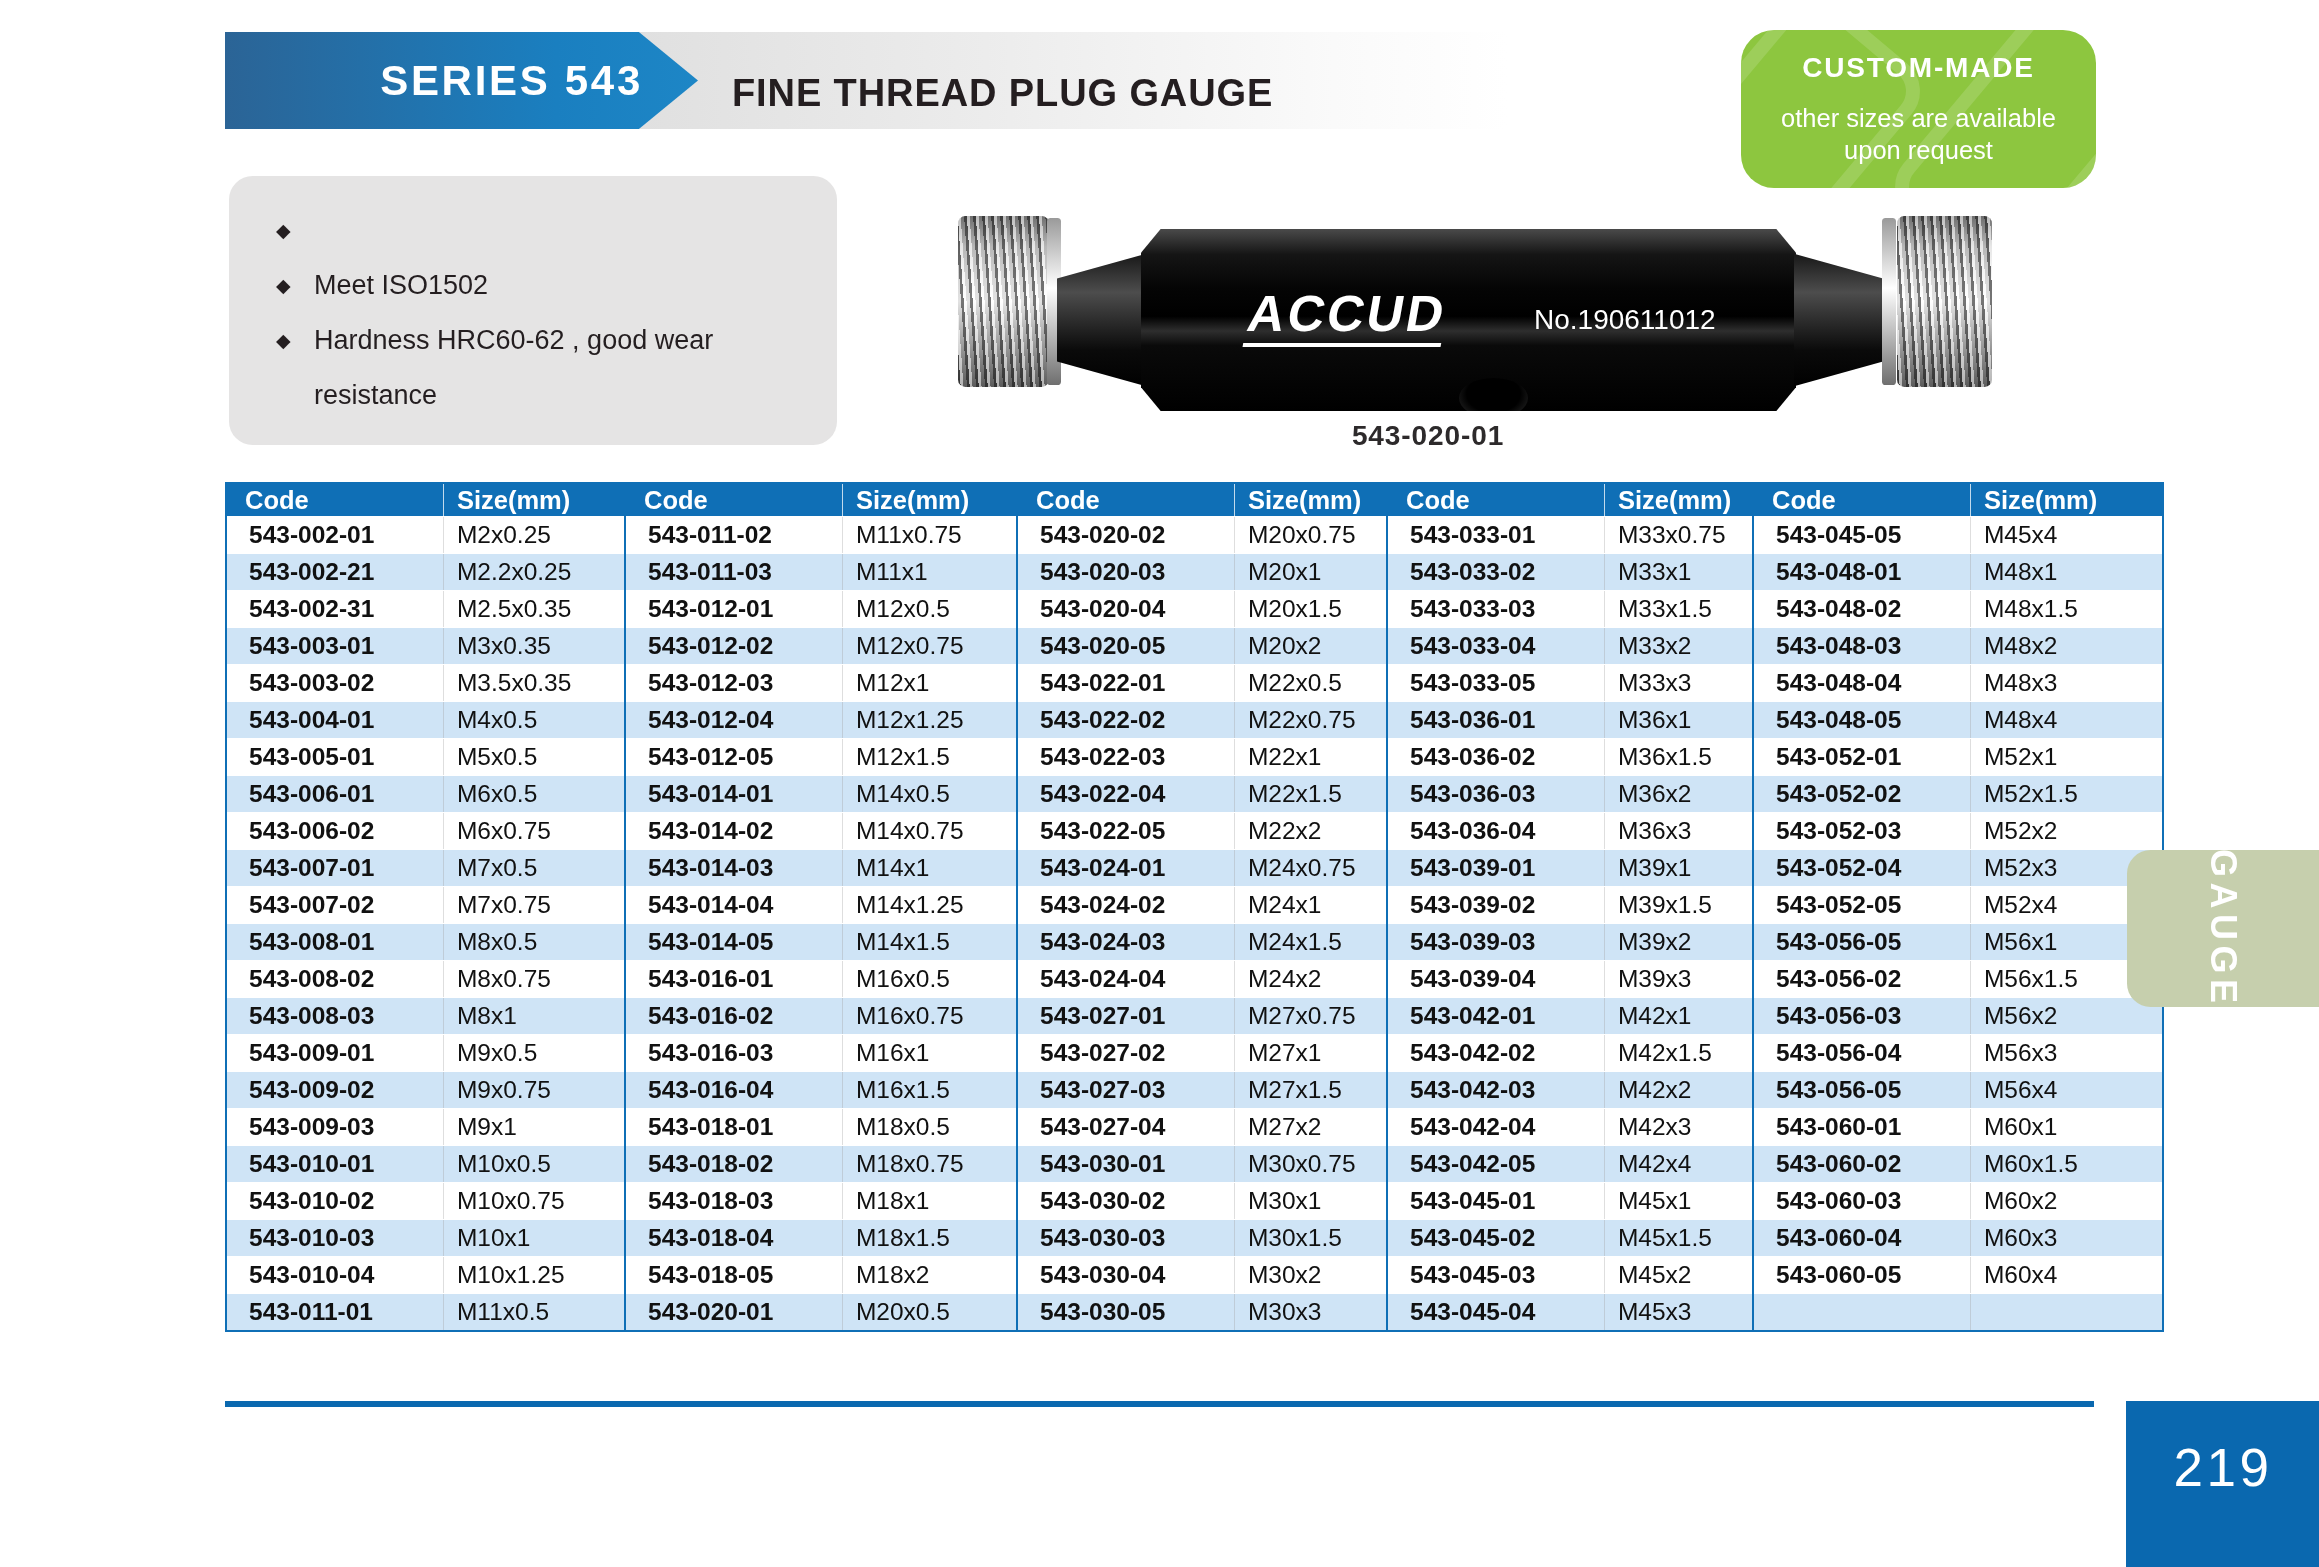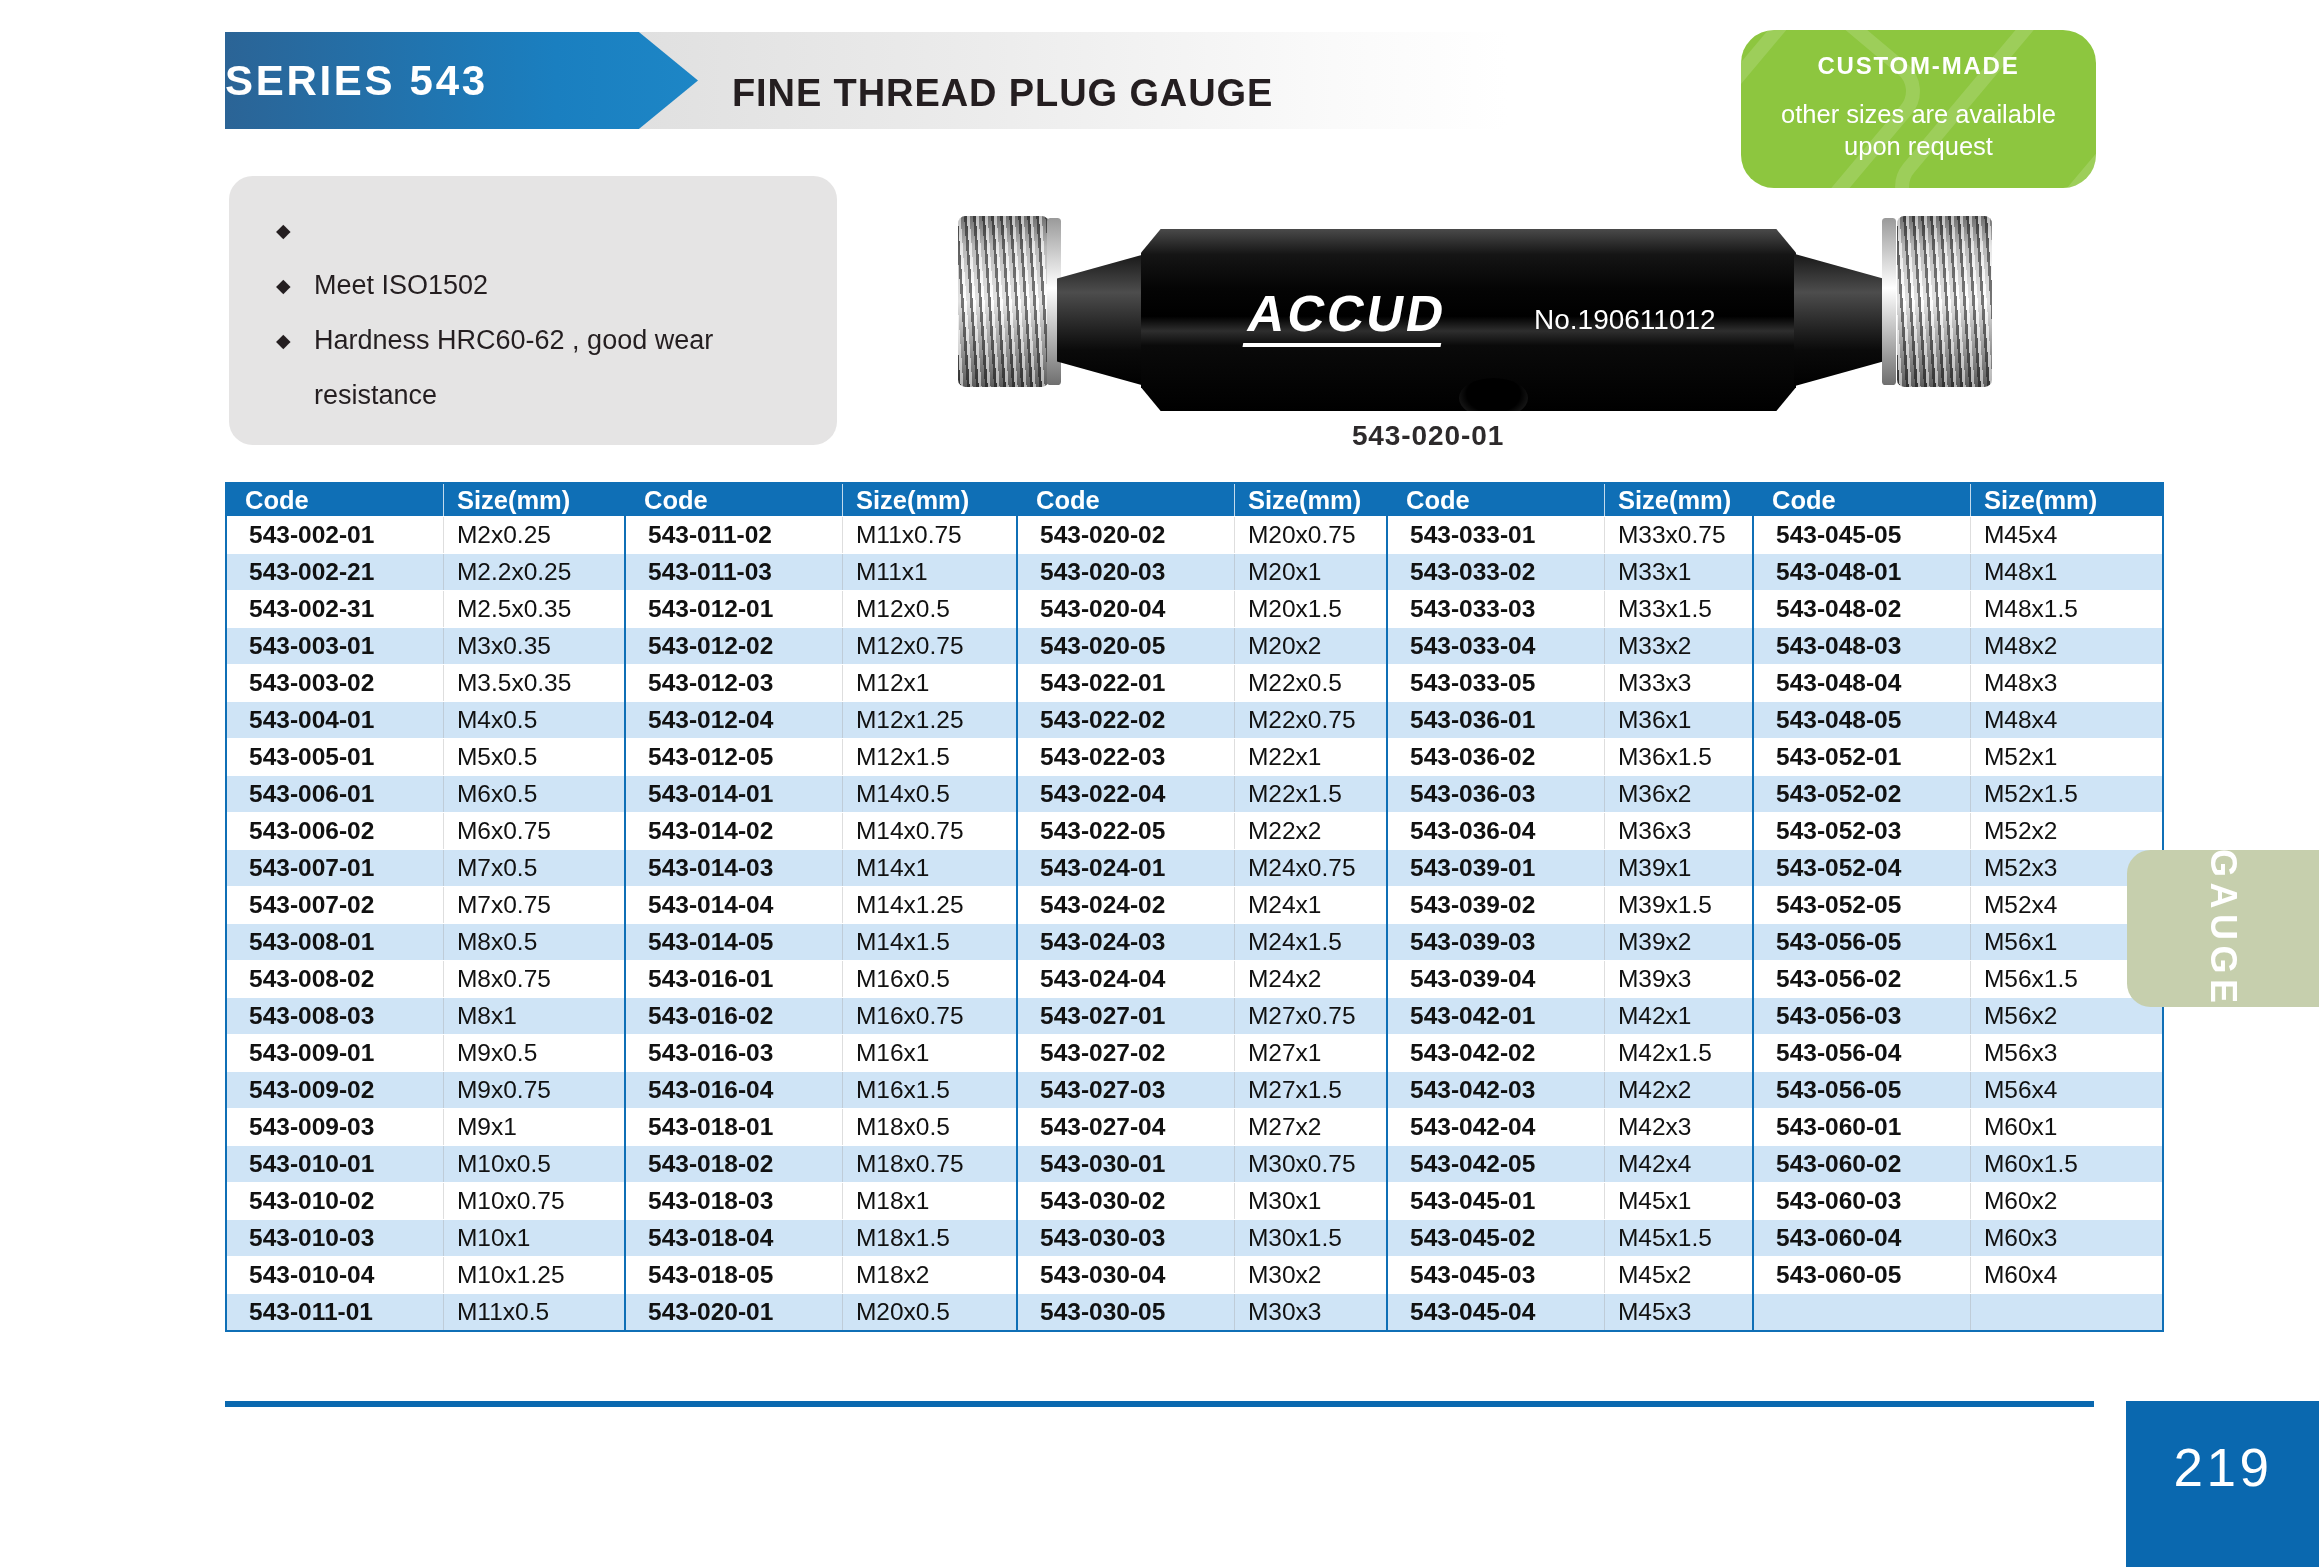--- a/index.html
+++ b/index.html
@@ -6,32 +6,32 @@
   body{font-family:"Liberation Sans", sans-serif;}
   .page{position:relative;width:2319px;height:1567px;background:#fff;overflow:hidden;}
 
   
   .banner{position:absolute;left:225px;top:32px;width:1283px;height:97px;}
   .title-band{position:absolute;left:412px;top:0;width:871px;height:97px;
     background:linear-gradient(90deg,#e0e0e0 0%,#ececec 40%,#fafafa 80%,#ffffff 100%);}
   .series-arrow{position:absolute;left:0;top:0;width:473px;height:97px;z-index:2;
     background:linear-gradient(90deg,#2b6496 0%,#1a7fc0 70%,#1d86c6 100%);
     clip-path:polygon(0 0,87.5% 0,100% 50%,87.5% 100%,0 100%);
-    display:flex;align-items:center;justify-content:flex-start;}
+    display:flex;align-items:center;justify-content:flex-end;}
   .series-arrow span{color:#fff;font-size:42px;font-weight:bold;letter-spacing:2.7px;padding-right:55px;}
   .main-title{position:absolute;left:95px;top:0;height:122px;display:flex;align-items:center;
     color:#241e20;font-size:38px;font-weight:bold;letter-spacing:0.9px;white-space:nowrap;}
 
   
   .badge{position:absolute;left:1741px;top:30px;width:355px;height:158px;border-radius:33px;
     background:var(--badge-green,#8dc63f);overflow:hidden;text-align:center;color:#fff;}
   .badge .wm{position:absolute;border:14.5px solid rgba(255,255,255,0.14);border-radius:36px;}
   .badge .wm1{width:136px;height:236px;left:-36px;top:-27px;transform:rotate(40deg);}
   .badge .wm2{width:127px;height:273px;left:218px;top:-55px;transform:rotate(40deg);}
-  .badge-title{position:relative;margin-top:22px;font-size:24px;font-weight:bold;letter-spacing:1.8px;}
+  .badge-title{position:relative;margin-top:22px;font-size:28px;font-weight:bold;letter-spacing:1.8px;}
   .badge-line{position:relative;font-size:25.5px;line-height:32px;}
   .badge-line.first{margin-top:18px;}
 
   
   .features{position:absolute;left:229px;top:176px;width:608px;height:269px;border-radius:23.6px;
     background:#e5e4e4;box-sizing:border-box;padding:27px 0 0 47px;}
   .feature{display:flex;}
   .feature .bullet{width:38px;font-size:19px;line-height:55px;color:#241e20;flex:0 0 38px;}
   .feature .ftext{width:473px;font-size:27px;line-height:55px;color:#241e20;}
 

